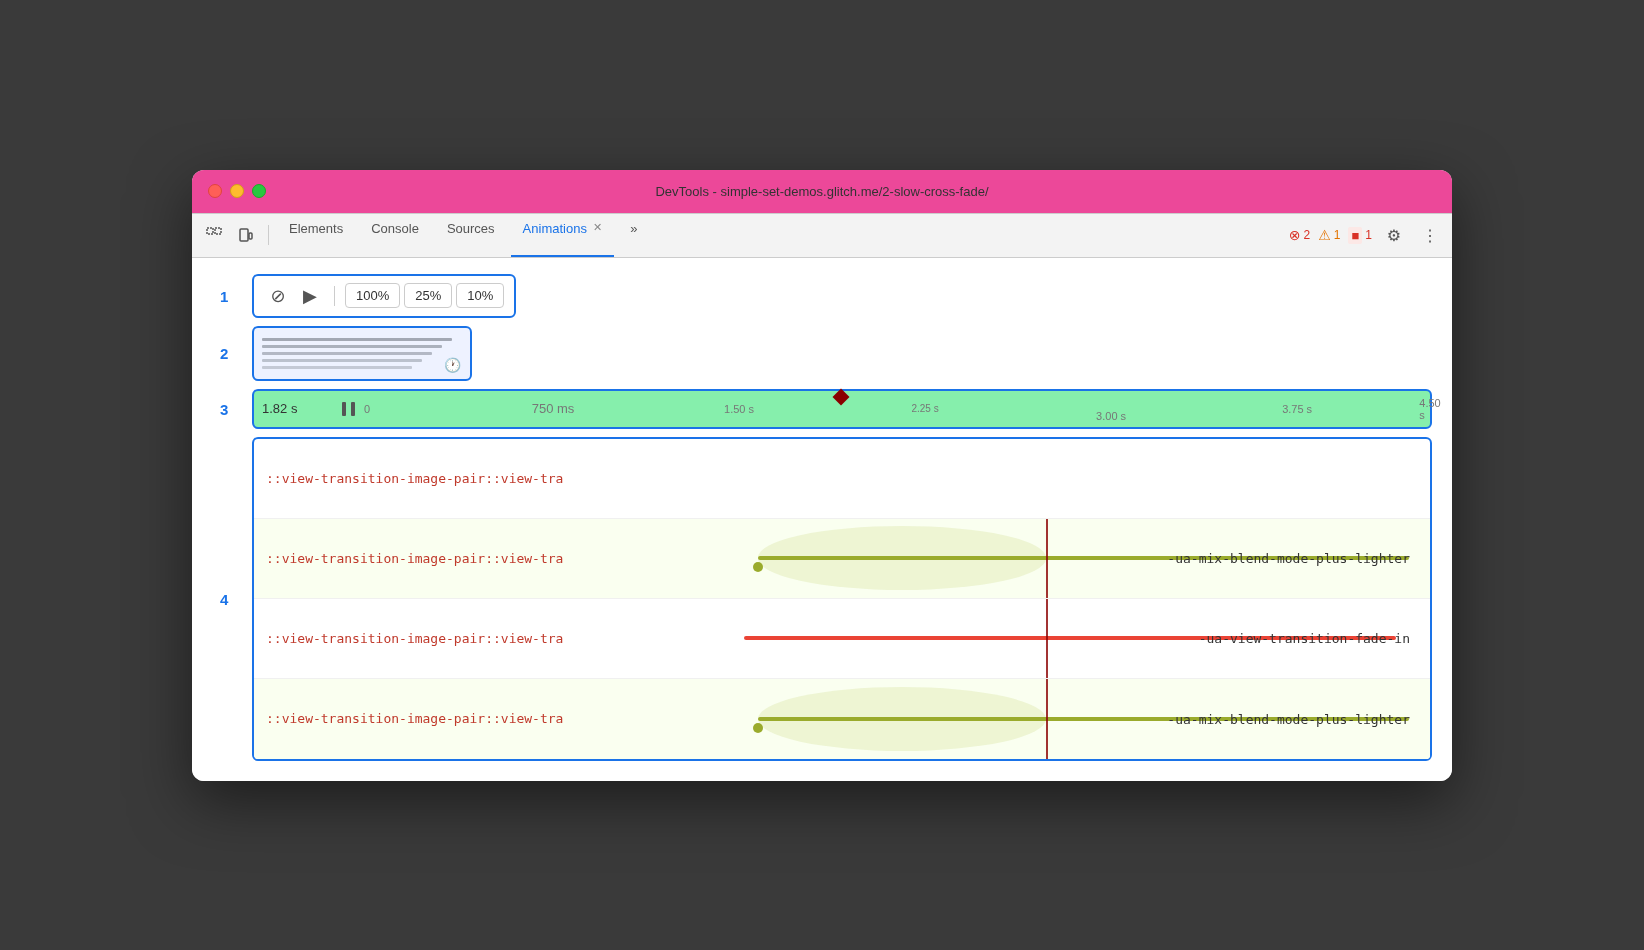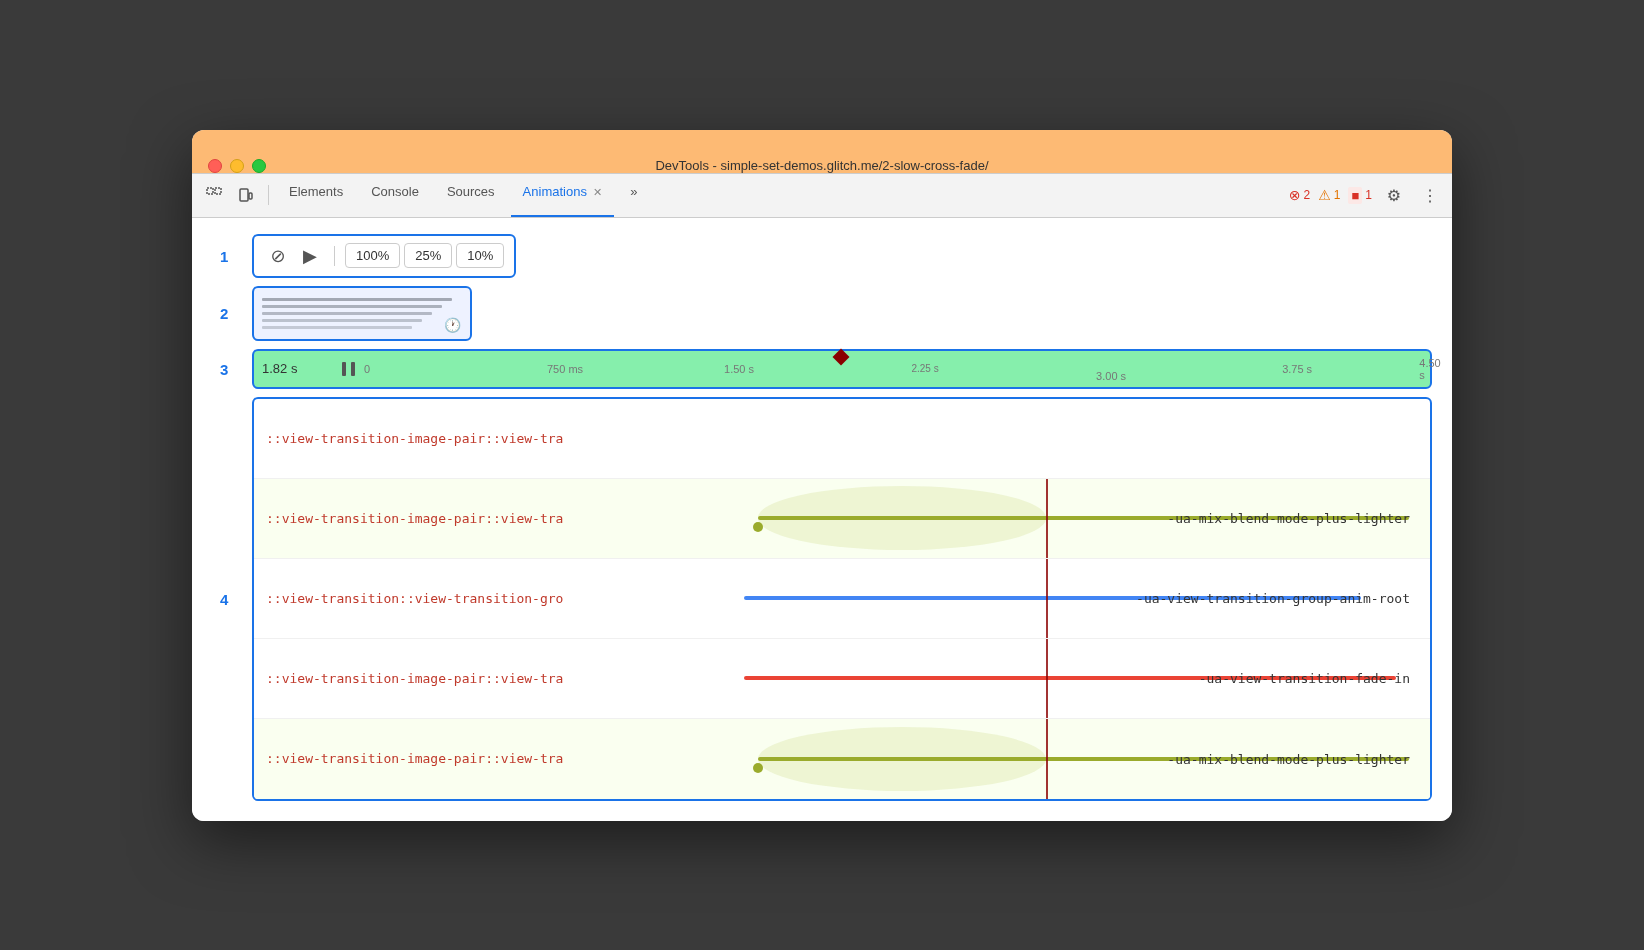--- a/index.html
+++ b/index.html
@@ -12,24 +12,24 @@
       font-family: -apple-system, BlinkMacSystemFont, 'Segoe UI', sans-serif;
     }
     .window {
       width: 1260px;
       background: #f0f0f0;
       border-radius: 12px;
       overflow: hidden;
       box-shadow: 0 20px 60px rgba(0,0,0,0.5);
     }
     .title-bar {
-      background: #fdba74;
+      background: #ec4899;
       height: 44px;
       display: flex;
-      align-items: flex-end;
+      align-items: center;
       padding: 0 16px;
       border-bottom: 1px solid #ccc;
       position: relative;
     }
     .traffic-lights {
       display: flex;
       gap: 8px;
       align-items: center;
     }
     .traffic-light {
@@ -74,24 +74,24 @@
       color: #555;
       font-size: 16px;
     }
     .toolbar-sep {
       width: 1px;
       height: 20px;
       background: #ccc;
       margin: 0 4px;
     }
     .tab {
-      padding: 16px 12px;
+      padding: 8px 12px;
       height: 44px;
       display: flex;
-      align-items: flex-end;
+      align-items: flex-start;
       font-size: 13px;
       cursor: pointer;
       color: #555;
       border-bottom: 2px solid transparent;
       white-space: nowrap;
     }
     .tab.active {
       color: #1a73e8;
       border-bottom: 2px solid #1a73e8;
     }
@@ -440,21 +440,21 @@
         <span class="label-num" style="top:50%; transform:translateY(-50%);">3</span>
         <div class="timeline-header" style="padding: 0 0 0 8px;">
           <span class="timeline-time">1.82 s</span>
           <div class="timeline-pause-btn">
             <div class="pause-bar"></div>
             <div class="pause-bar" style="margin-left:3px;"></div>
           </div>
           <div class="timeline-scale" style="position:relative; flex:1; height:40px;">
 
             <span style="position:absolute; left:0%; font-size:11px; color:#777; transform:translateX(-50%);">0</span>
-            <span style="position:absolute; left:17.5%; font-size:11px; color:#777; transform:translateX(-50%);margin-left:12px;">750 ms</span>
+            <span style="position:absolute; left:17.5%; font-size:13px; color:#777; transform:translateX(-50%);">750 ms</span>
             <span style="position:absolute; left:35%; font-size:11px; color:#777; transform:translateX(-50%);">1.50 s</span>
             <span style="position:absolute; left:52.5%; font-size:10px; color:#777; transform:translateX(-50%);">2.25 s</span>
             <span style="position:absolute; left:70%; font-size:11px; color:#777; transform:translateX(-50%);margin-top:15px;">3.00 s</span>
             <span style="position:absolute; left:87.5%; font-size:11px; color:#777; transform:translateX(-50%);">3.75 s</span>
             <span style="position:absolute; left:100%; font-size:11px; color:#777; transform:translateX(-50%);">4.50 s</span>
 
             <div style="position:absolute; left:44%; top:0; bottom:0; display:flex; flex-direction:column; align-items:center;">
               <div class="playhead-diamond"></div>
             </div>
           </div>
@@ -476,29 +476,20 @@
               <div class="anim-blob" style="left:2%; top:10%; width:42%; height:80%; opacity:0.5;"></div>
 
               <div class="anim-bar-green" style="left:2%; width:95%;"></div>
 
               <div class="anim-dot" style="left:2%; top:calc(50% + 4px);"></div>
               <span class="anim-row-name">-ua-mix-blend-mode-plus-lighter</span>
               <div class="playhead-overlay" style="left:44%;"></div>
             </div>
           </div>
 
-          <div class="anim-row">
-            <div class="anim-row-label">::view-transition::view-transition-gro</div>
-            <div class="anim-row-track">
-
-              <div class="anim-bar-blue" style="left:0%; width:90%;"></div>
-              <span class="anim-row-name">-ua-view-transition-group-anim-root</span>
-              <div class="playhead-overlay" style="left:44%;"></div>
-            </div>
-          </div>
 
           <div class="anim-row">
             <div class="anim-row-label">::view-transition-image-pair::view-tra</div>
             <div class="anim-row-track">
 
               <div class="anim-bar-red" style="left:0%; width:95%;"></div>
               <span class="anim-row-name">-ua-view-transition-fade-in</span>
               <div class="playhead-overlay" style="left:44%;"></div>
             </div>
           </div>

